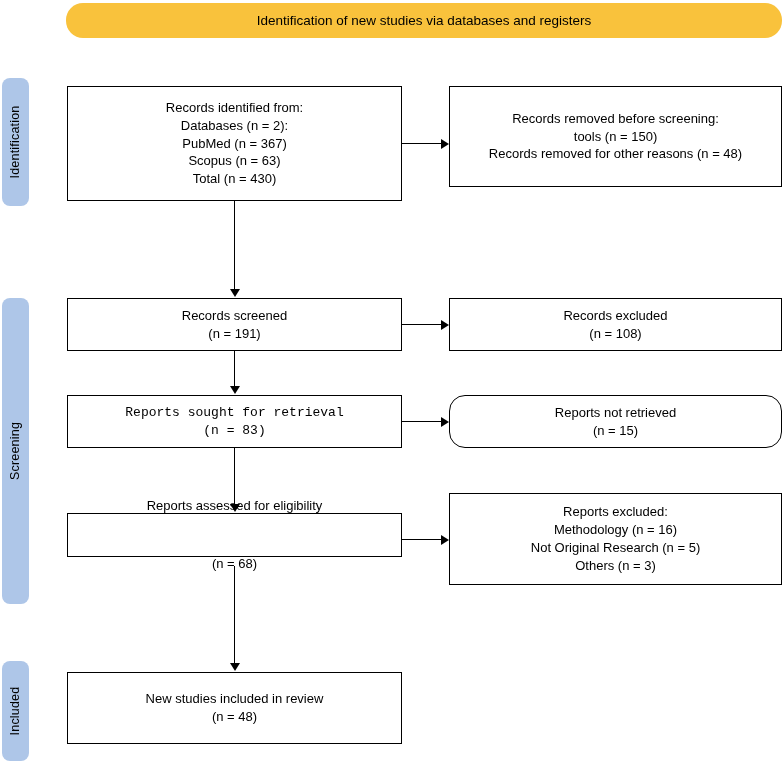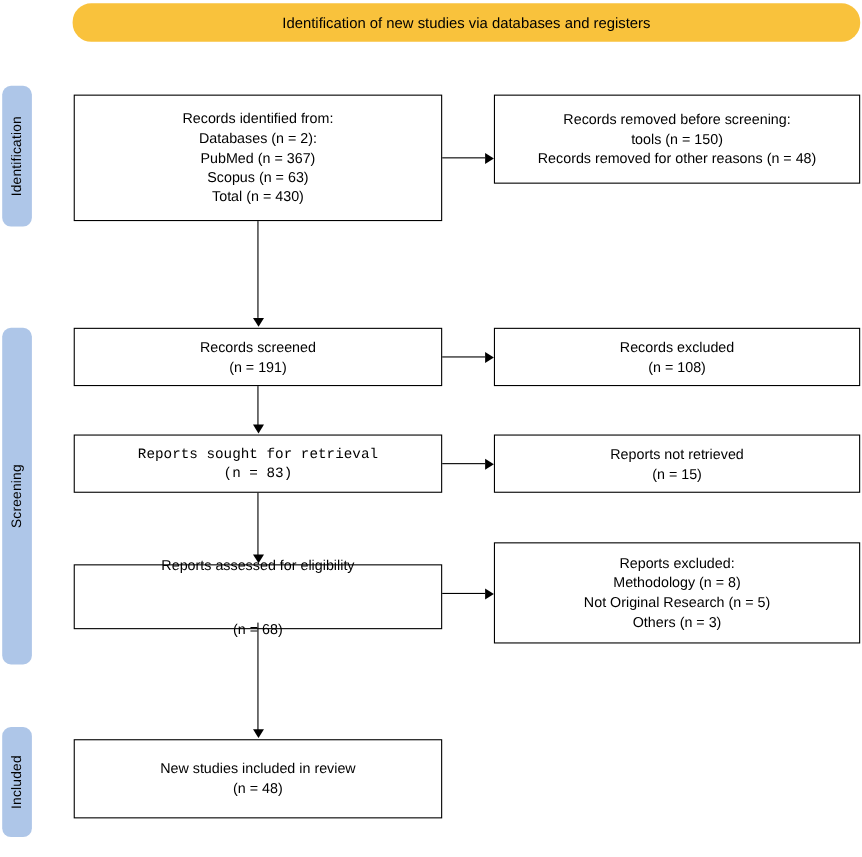--- a/index.html
+++ b/index.html
@@ -78,27 +78,27 @@
     line-height: 1.38;
     text-align: center;
     padding: 4px 6px;
   }
   .node .line { display: block; white-space: nowrap; }
 
   
   #node-identified { left: 67px; top: 86px;  width: 335px; height: 115px; }
   #node-screened   { left: 67px; top: 298px; width: 335px; height: 53px; }
   #node-sought     { left: 67px; top: 395px; width: 335px; height: 53px; font-family: Liberation Mono, monospace; }
-  #node-assessed   { left: 67px; top: 513px; width: 335px; height: 59px; gap: 40px; }
+  #node-assessed   { left: 67px; top: 513px; width: 335px; height: 44px; gap: 40px; }
   #node-included   { left: 67px; top: 672px; width: 335px; height: 72px; }
 
   
-  #node-removed     { left: 449px; top: 86px;  width: 333px; height: 81px; }
+  #node-removed     { left: 449px; top: 86px;  width: 333px; height: 101px; }
   #node-excluded    { left: 449px; top: 298px; width: 333px; height: 53px; }
-  #node-notretrieved{ left: 449px; top: 395px; width: 333px; height: 53px; }
+  #node-notretrieved{ left: 449px; top: 395px; width: 333px; height: 53px; border-radius: 16px; }
   #node-repexcluded { left: 449px; top: 493px; width: 333px; height: 92px; }
 
   
   .conn {
     position: absolute;
     background: #000000;
   }
   .h-line { height: 1.4px; }
   .v-line { width: 1.4px; }
   .arrow-right {
@@ -169,21 +169,21 @@
     <span class="line">(n = 15)</span>
   </div>
 
   <div class="node" id="node-assessed">
     <span class="line">Reports assessed for eligibility</span>
     <span class="line">(n = 68)</span>
   </div>
 
   <div class="node" id="node-repexcluded">
     <span class="line">Reports excluded:</span>
-    <span class="line">Methodology (n = 8)</span>
+    <span class="line">Methodology (n = 16)</span>
     <span class="line">Not Original Research (n = 5)</span>
     <span class="line">Others (n = 3)</span>
   </div>
 
   <div class="node" id="node-included">
     <span class="line">New studies included in review</span>
     <span class="line">(n = 48)</span>
   </div>
 
   <div class="conn h-line" style="left:402px; top:143px; width:39px;"></div>

